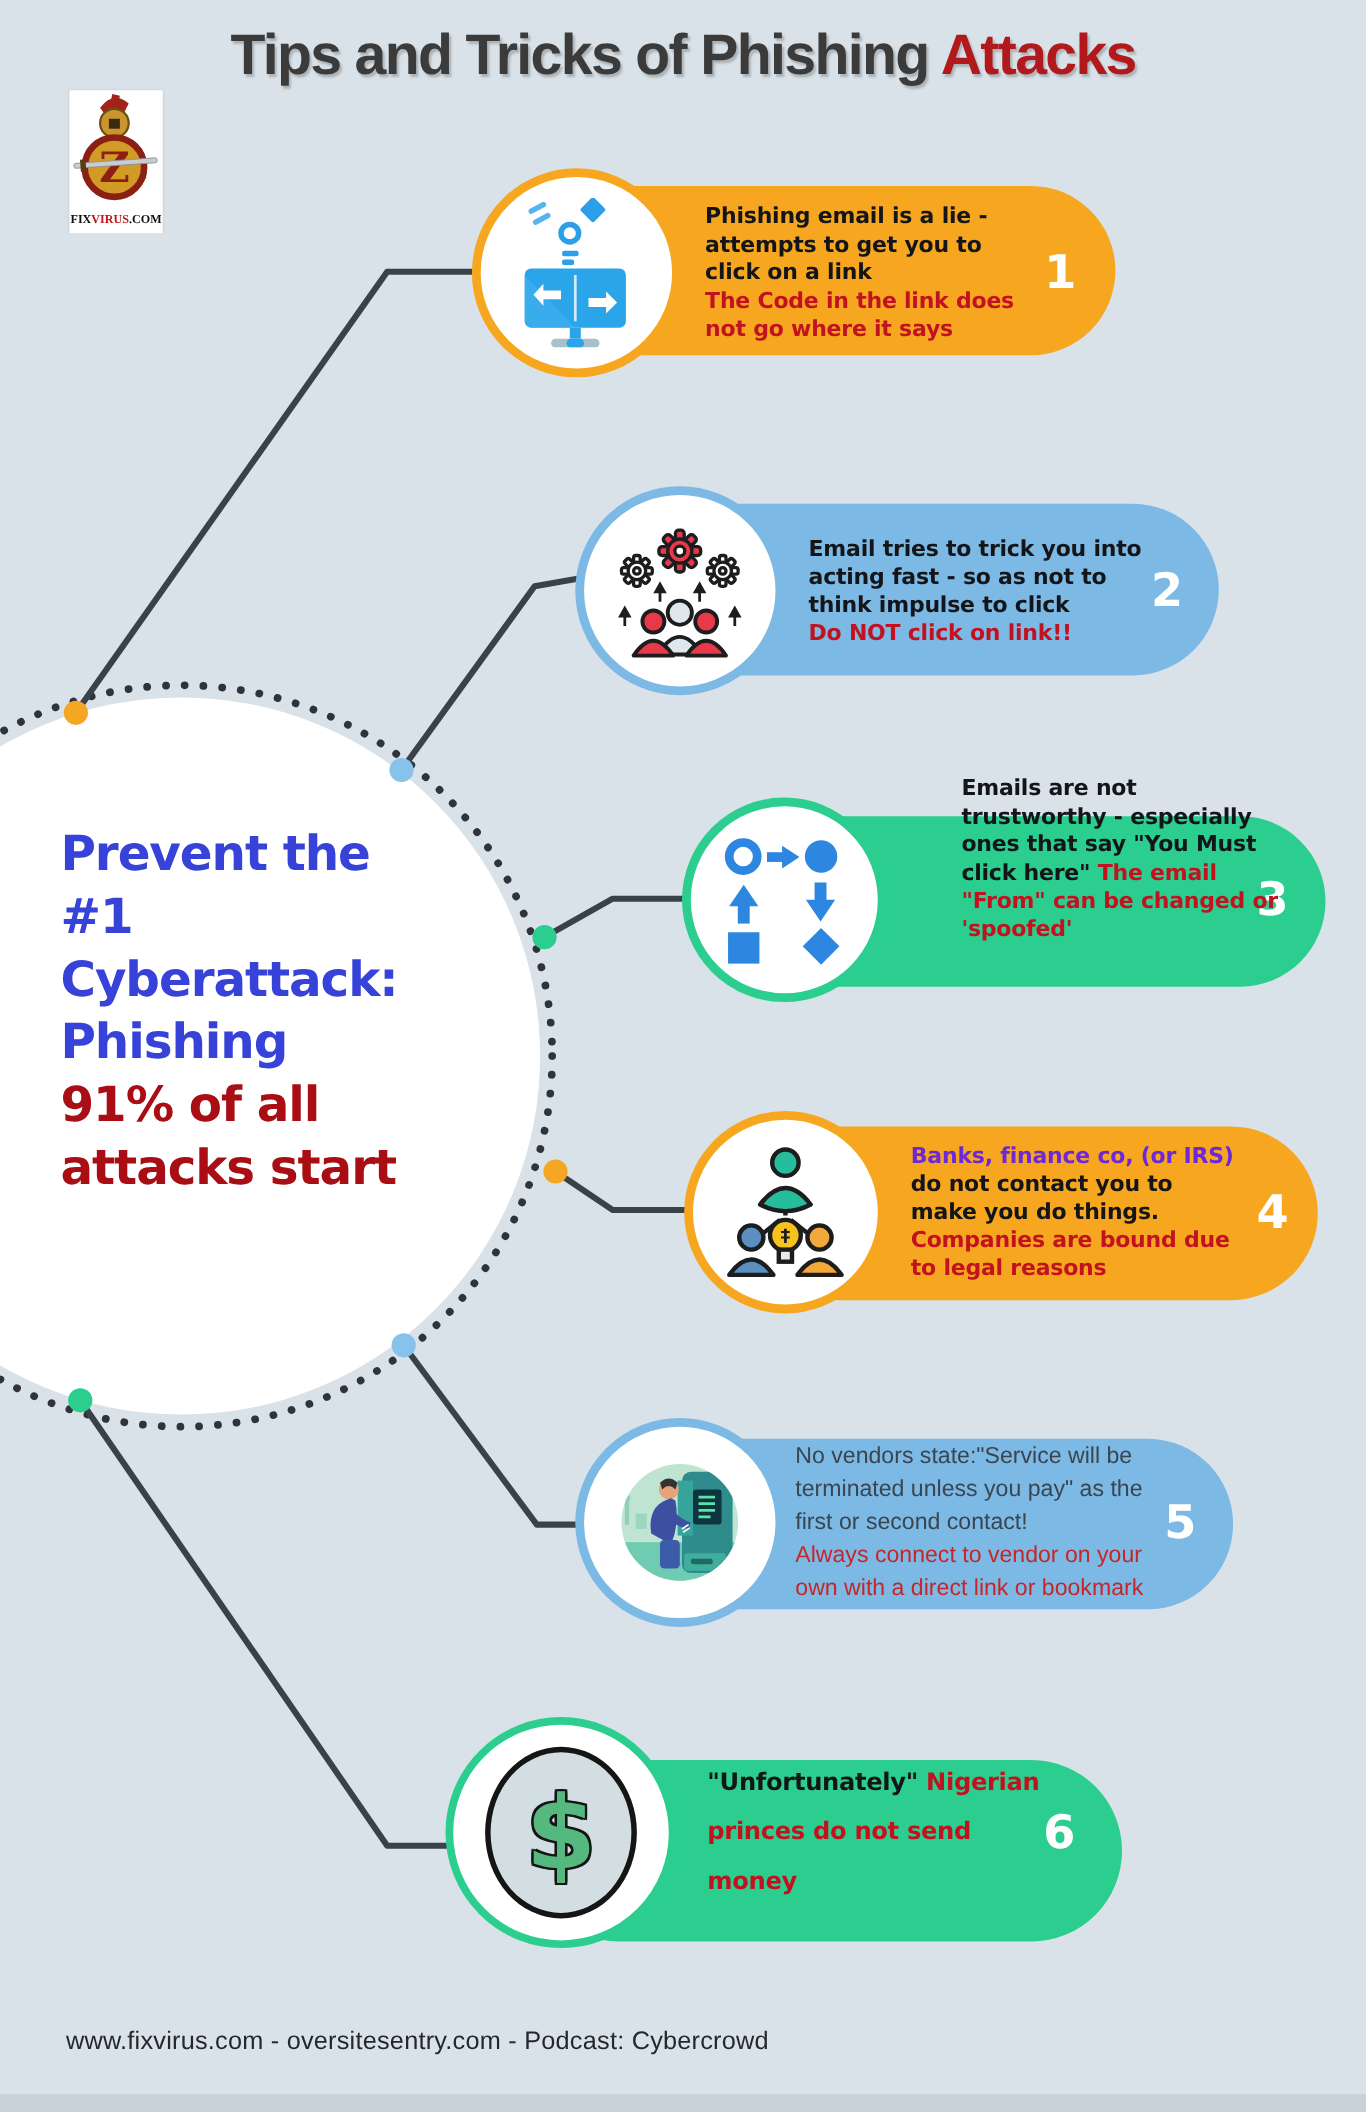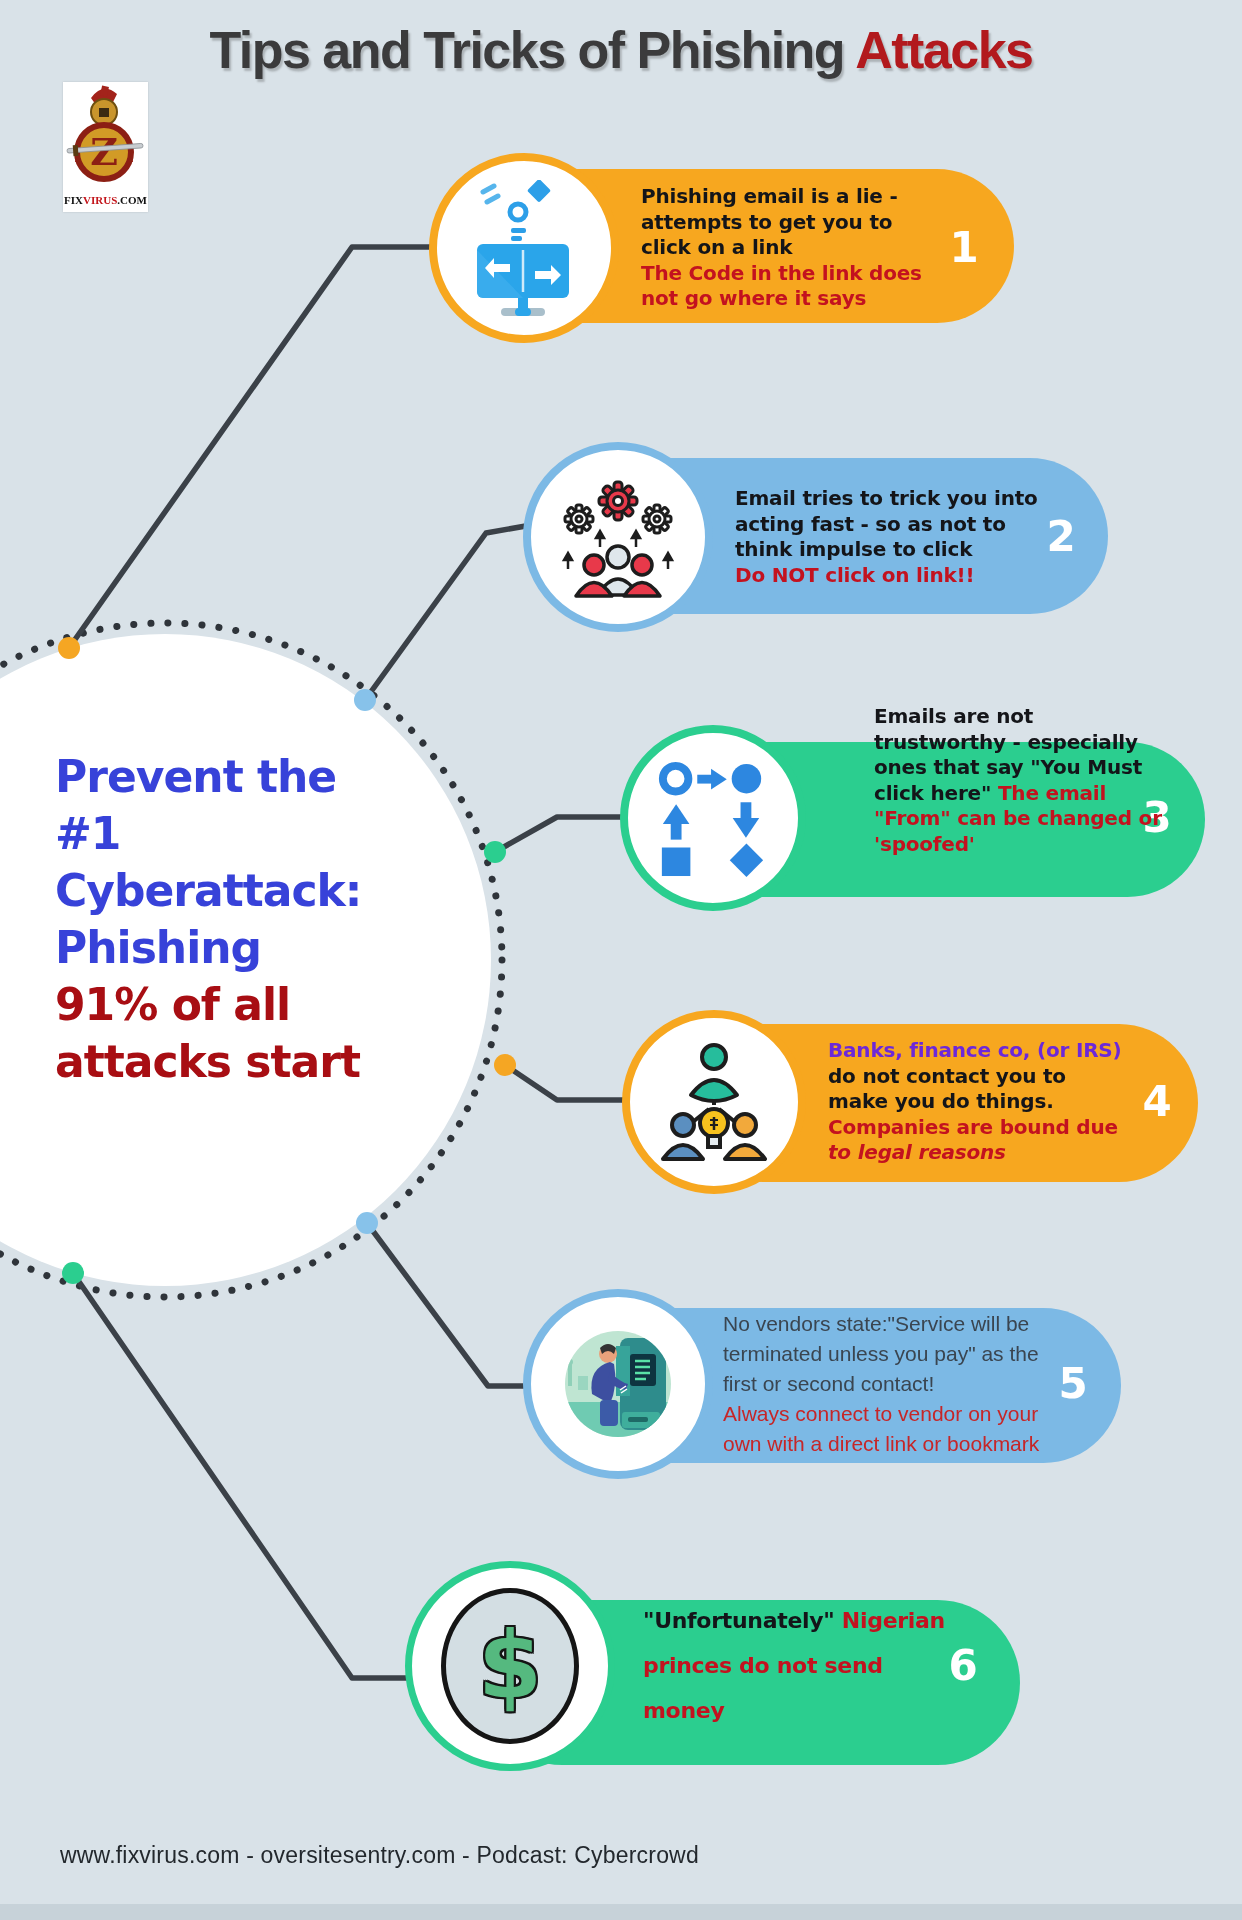--- a/index.html
+++ b/index.html
@@ -311,21 +311,21 @@
         <path d="M76,122 Q96,94 116,122 Z" fill="#F2A93B"></path>
       </g>
     </svg>
   </div>
   <div class="num n4">4</div>
   <div class="itext t4">
       <div><span style="color: #6d28d9;">Banks, finance co, (or IRS)</span></div>
       <div><span style="color: rgb(20, 21, 25);">do not contact you to</span></div>
       <div><span style="color: rgb(20, 21, 25);">make you do things.</span></div>
       <div><span style="color: rgb(195, 18, 31);">Companies are bound due</span></div>
-      <div><span style="color: rgb(195, 18, 31); font-style: italic;">to  legal reasons</span></div>
+      <div><span style="color: rgb(195, 18, 31);">to  legal reasons</span></div>
     </div>
 
   <div class="pill p5"></div>
   <div class="circle c5">
     <svg width="120" height="120" viewBox="0 0 120 120">
       <defs>
           <clipPath id="atmClip">
             <circle cx="60" cy="60" r="53"></circle>
           </clipPath>
         </defs>

